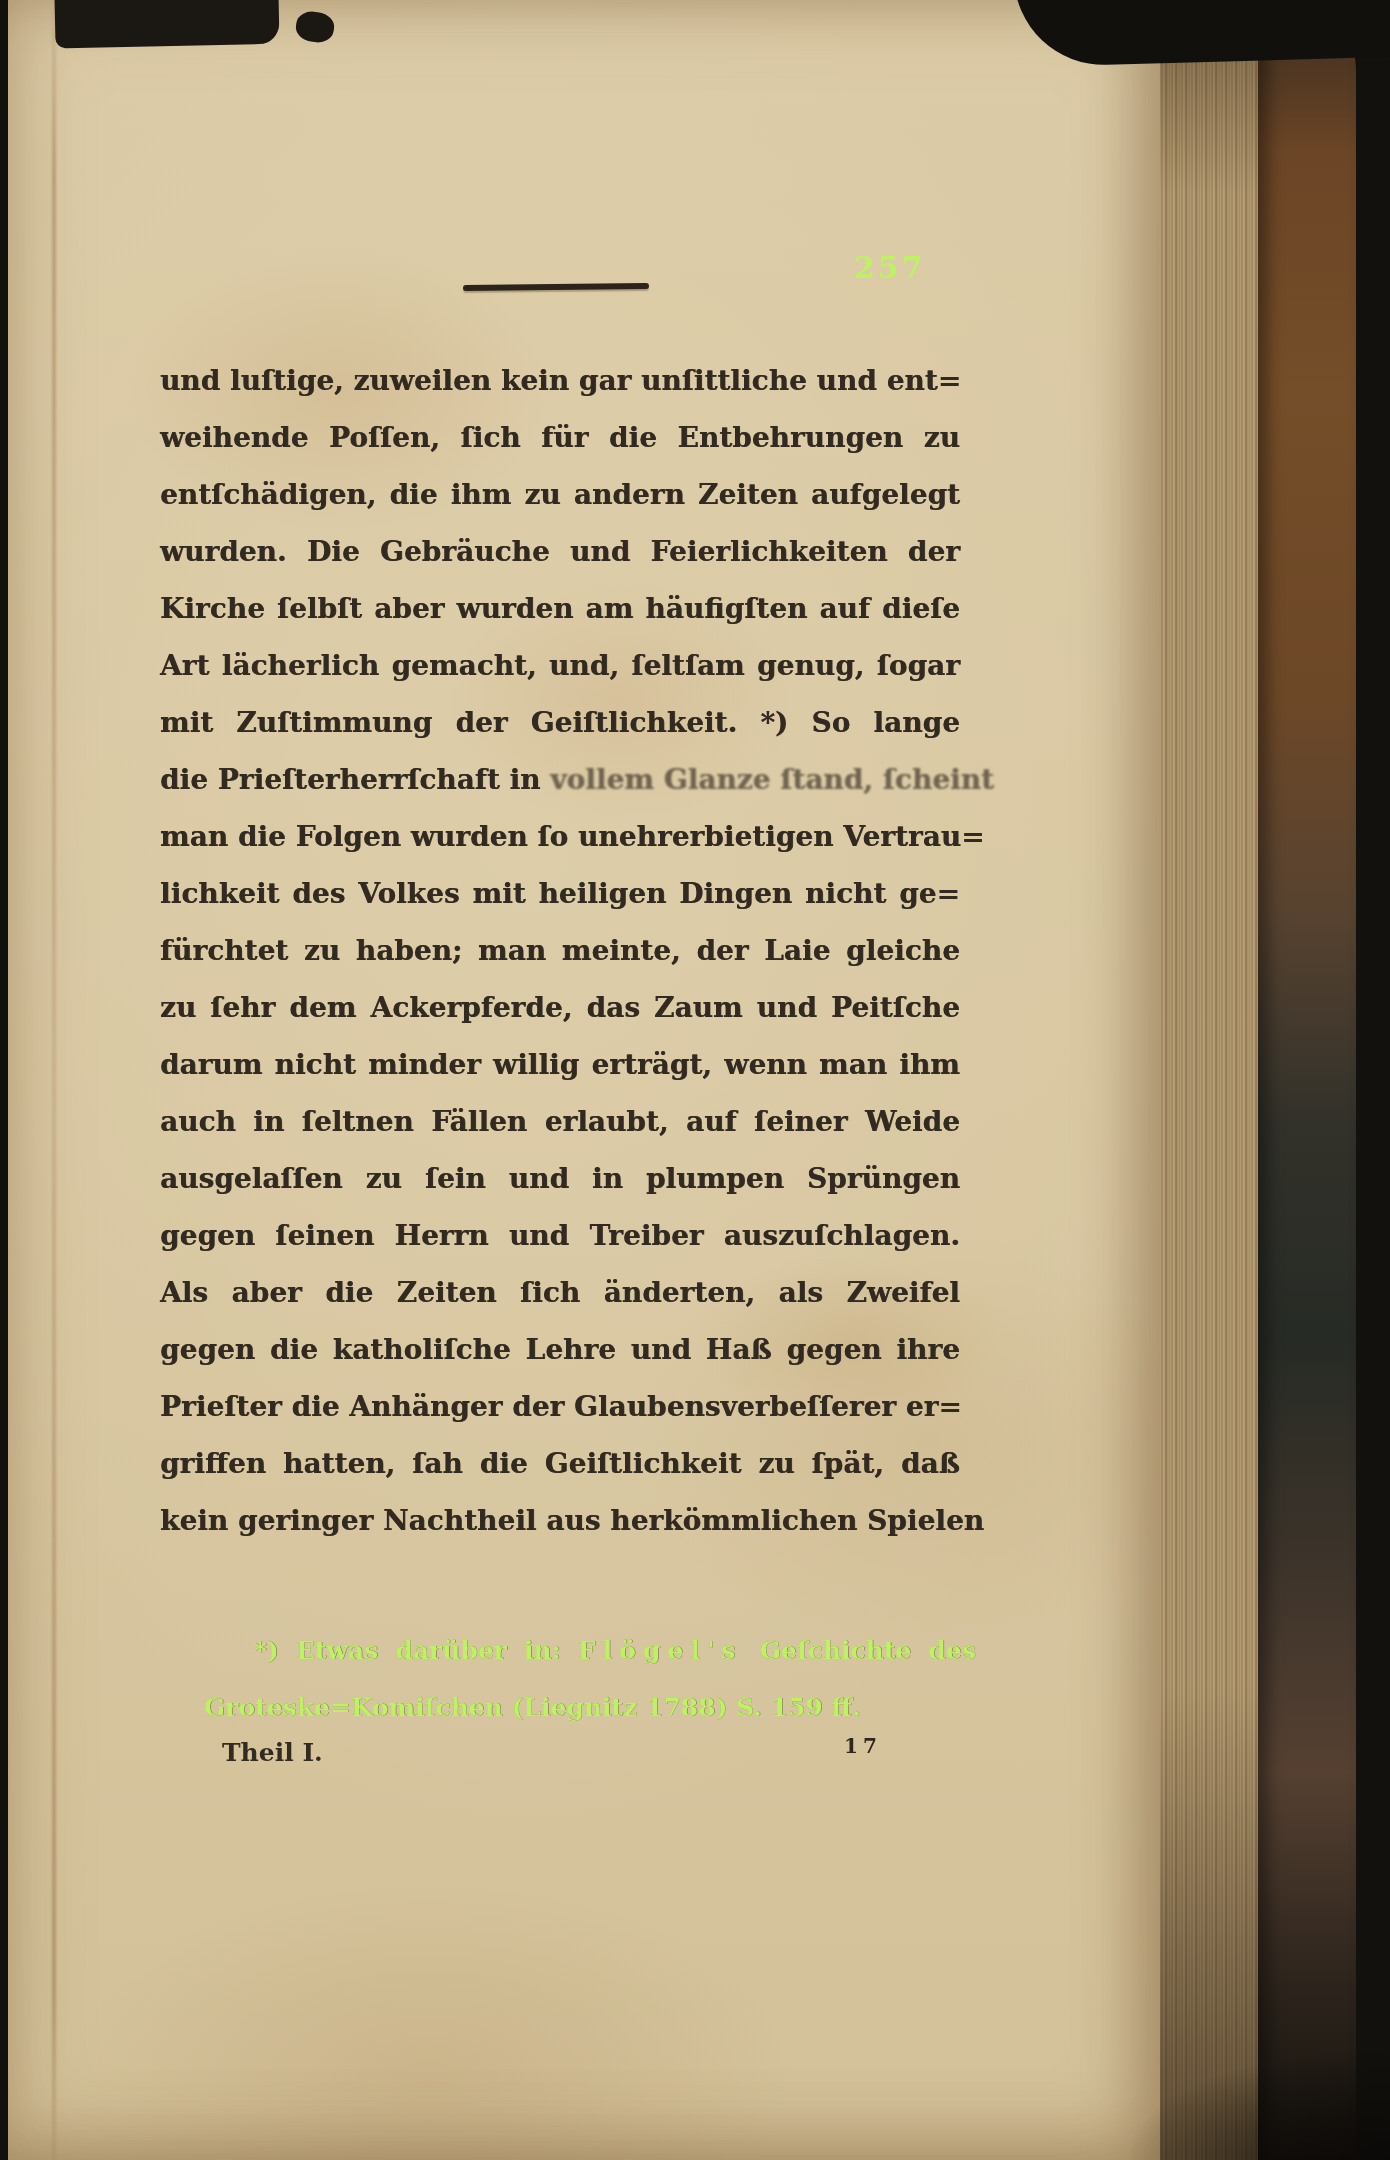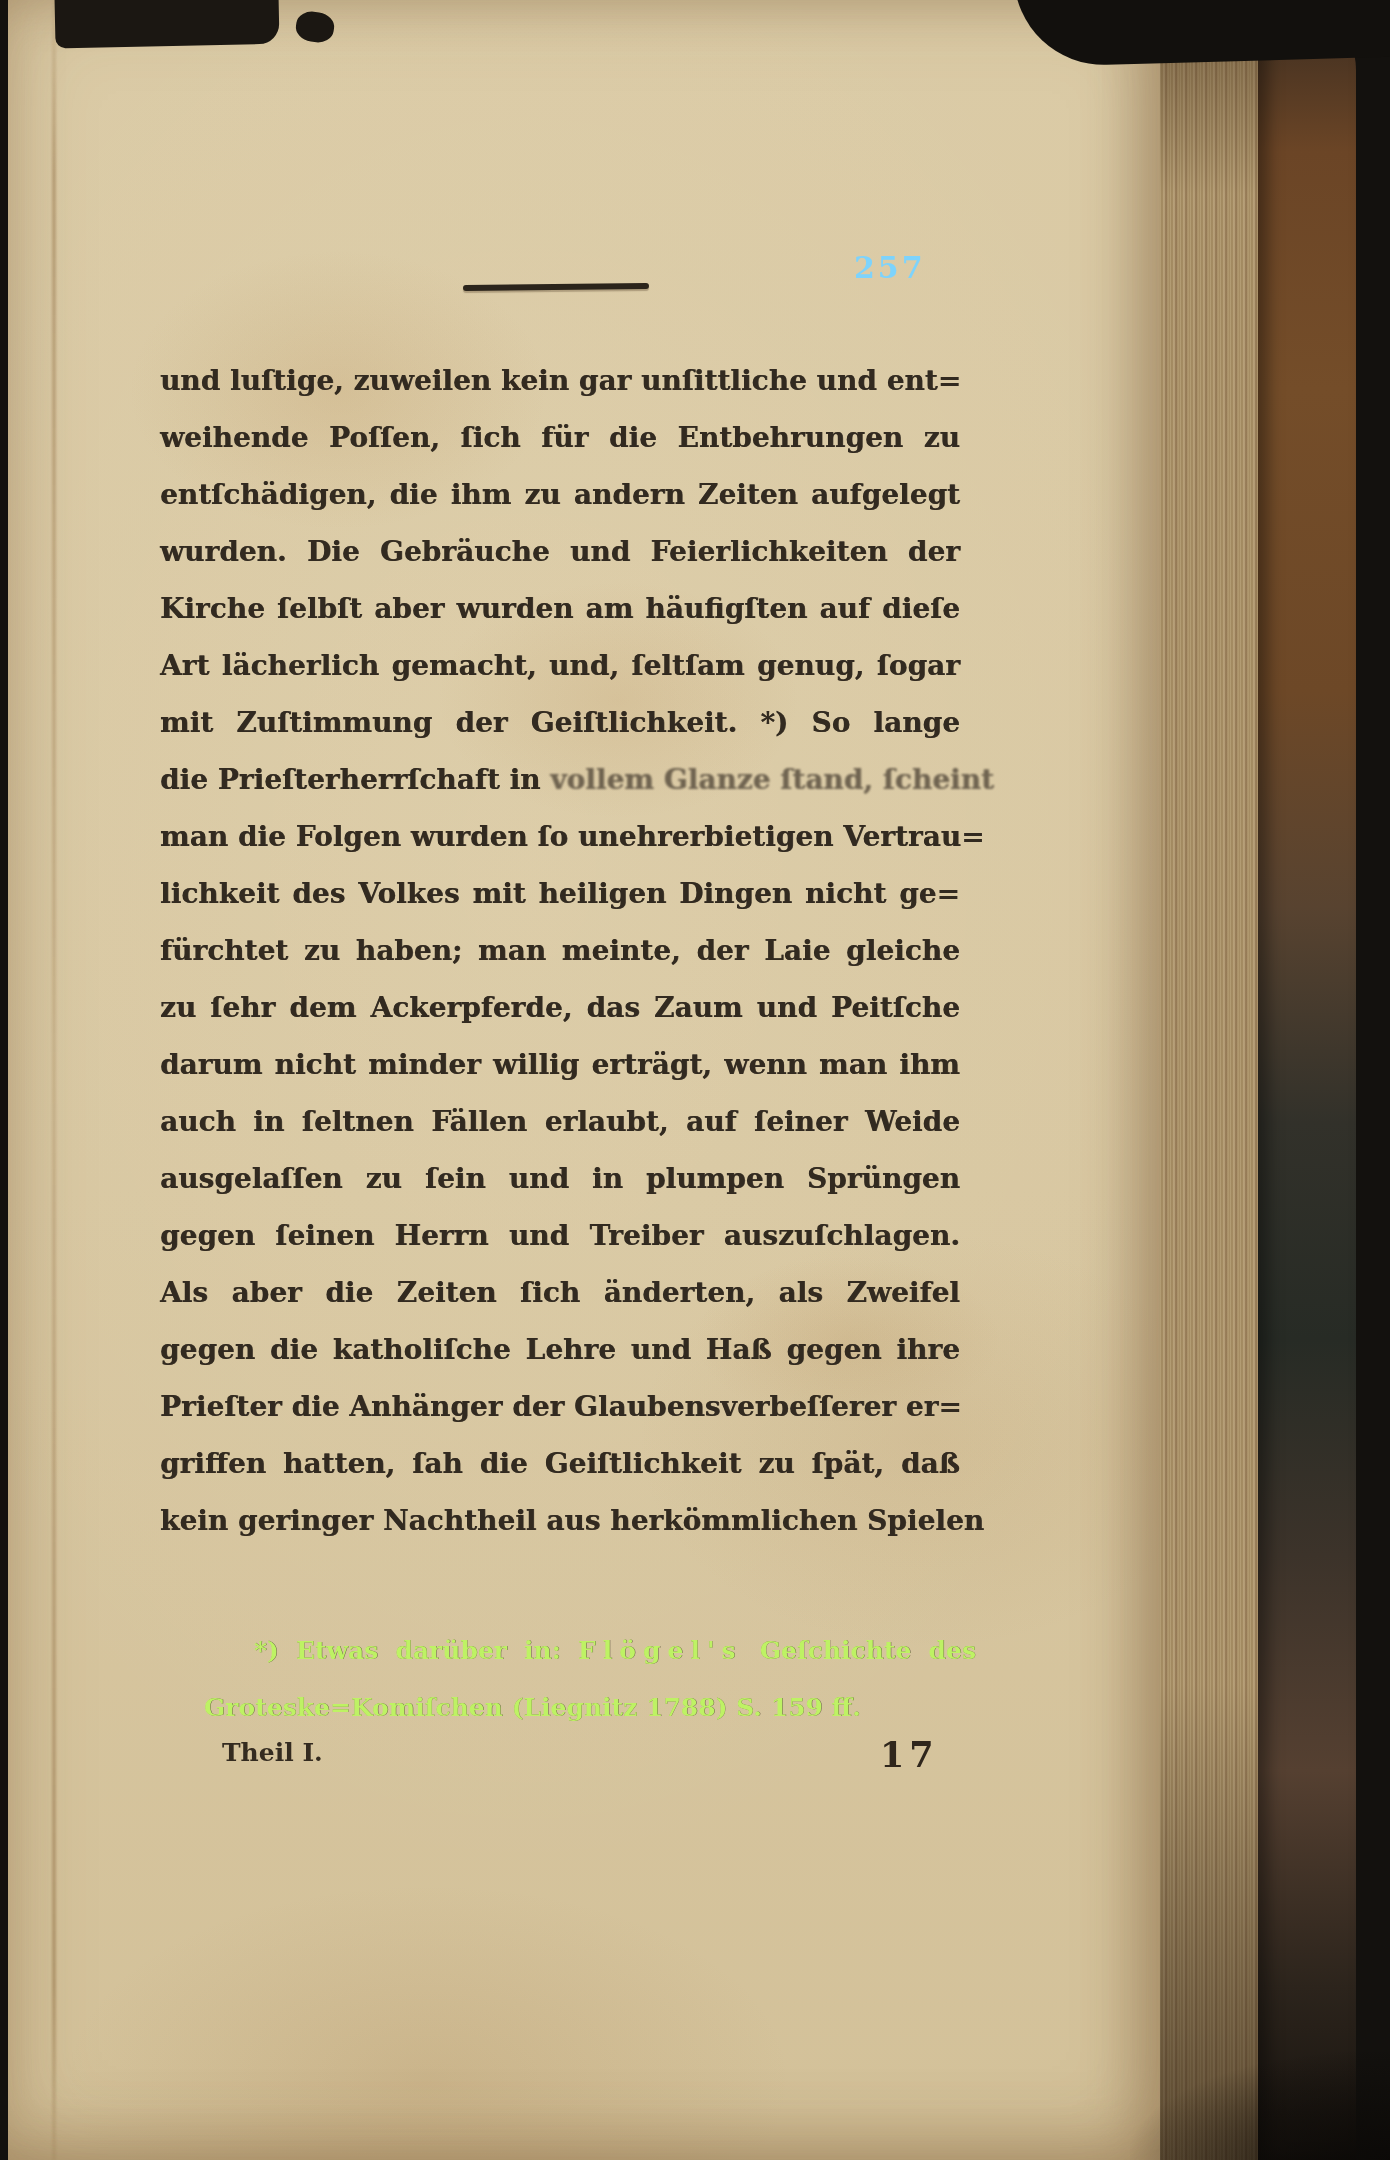--- a/index.html
+++ b/index.html
@@ -48,41 +48,41 @@
     background:#12100d; border-bottom-left-radius:90px; transform:rotate(-1.6deg); }
   .top-mark-a { position:absolute; left:55px; top:-6px; width:224px; height:52px;
     background:#1b1712; border-radius:0 0 20px 10px; transform:rotate(-1.2deg); }
   .top-mark-b { position:absolute; left:296px; top:12px; width:38px; height:30px;
     background:#1b1712; border-radius:45%; transform:rotate(9deg); }
   .bottom-dark { position:absolute; right:0px; bottom:0; width:260px; height:110px;
     background:radial-gradient(ellipse at bottom right, rgba(10,8,6,0.85), transparent 72%); }
 
   
   .pagenum { position:absolute; left:846px; top:250px; font-size:30px; font-weight:700;
-    letter-spacing:3px; color:#7dd3fc; }
+    letter-spacing:3px; color:#bef264; }
 
   .rule { position:absolute; left:455px; top:284px; width:186px; height:6px;
     background:#2b241b; border-radius:3px; transform:rotate(-0.6deg);
     box-shadow:0 2px 1px rgba(90,70,45,0.35); }
 
   .body-text { position:absolute; left:152px; top:352px; width:800px;
     font-size:28px; font-weight:700; line-height:57px; color:#322a20;
     text-shadow:0.4px 0 0 rgba(50,42,32,0.75); }
   .line { height:57px; text-align:justify; text-align-last:justify; white-space:nowrap; }
   .faded { opacity:0.72; filter:blur(1.2px); color:#473d30; }
 
   .footnote { position:absolute; left:196px; top:1622px; width:772px;
     font-size:25px; font-weight:700; line-height:57px; color:#bef264;
     text-shadow:0.4px 0 0 rgba(52,43,32,0.7); }
   .fn-line1 { text-indent:50px; text-align:justify; text-align-last:justify; white-space:nowrap; height:57px; }
   .fn-line2 { white-space:nowrap; height:57px; }
   .sperr { letter-spacing:7px; }
 
   .sig-volume { position:absolute; left:214px; top:1738px; font-size:25px; font-weight:700; color:#342b20; }
-  .sig-sheet  { position:absolute; left:872px; top:1734px; font-size:35px; font-weight:700;
+  .sig-sheet  { position:absolute; left:836px; top:1734px; font-size:20px; font-weight:700;
                 letter-spacing:5px; color:#2f261c; }
 </style>
 </head>
 <body>
 
 <div class="scene">
 
   <div class="book">
     <div class="paper"></div>
     <div class="crease"></div>

